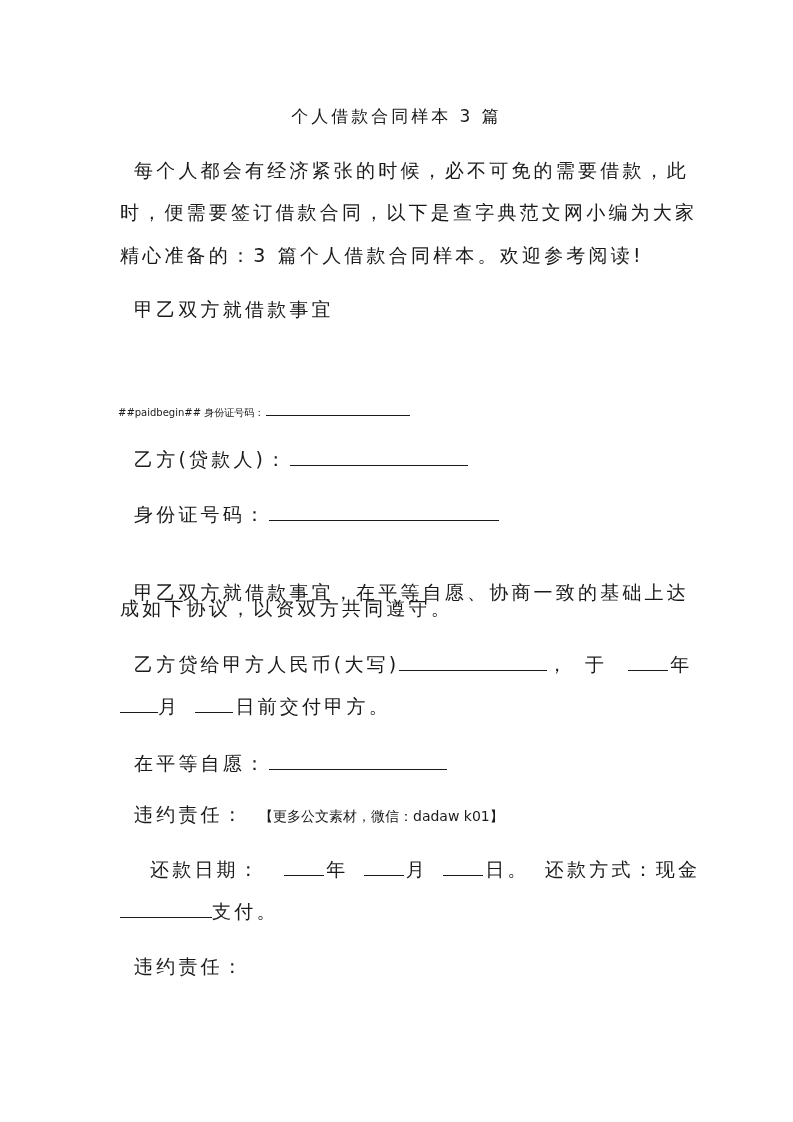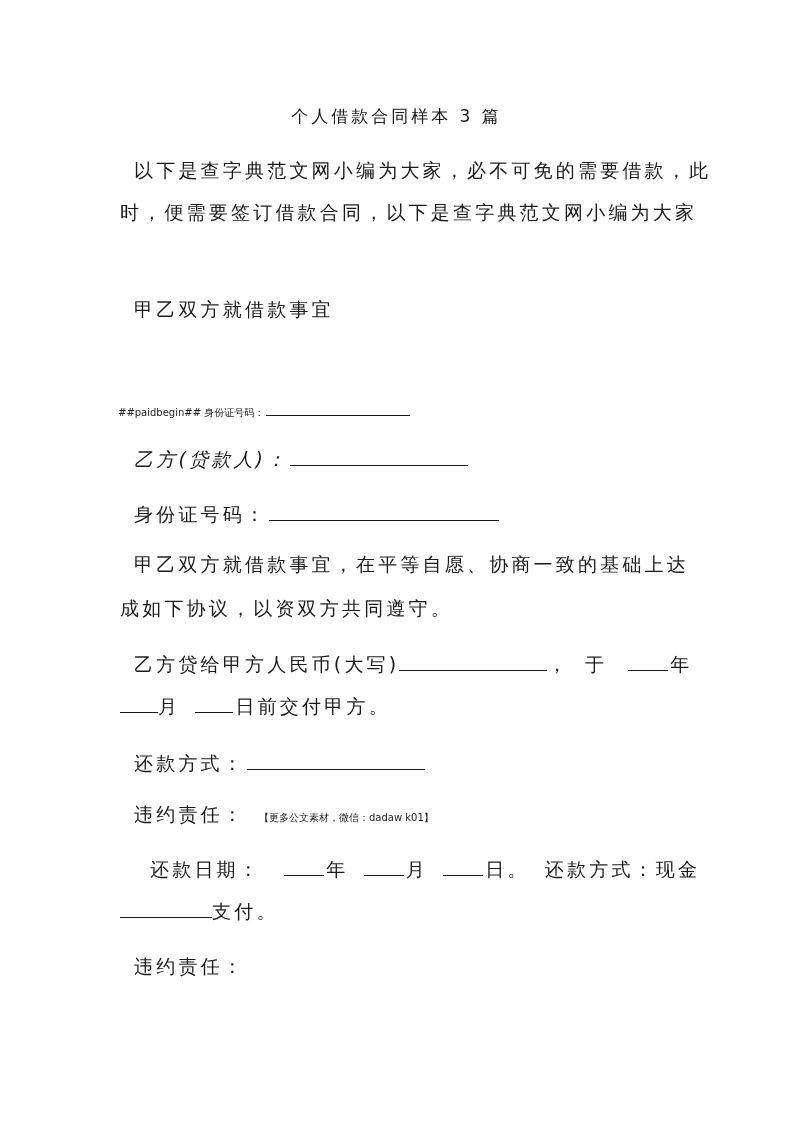--- a/index.html
+++ b/index.html
@@ -5,73 +5,76 @@
   html, body { margin: 0; padding: 0; background: #ffffff; }
   body { width: 793px; height: 1122px; position: relative; overflow: hidden;
          font-family: "DejaVu Sans", "Liberation Sans", sans-serif; color: #1a1a1a; }
   .page { position: absolute; left: 0; top: 0; width: 720px; height: 1122px; background: #fff; }
   .line { position: absolute; white-space: nowrap; font-size: 19px; line-height: 24px; letter-spacing: 3.2px; }
   .title { position: absolute; top: 104px; left: 0; width: 793px; text-align: center;
            font-size: 17px; letter-spacing: 3px; line-height: 24px; }
   .blank { display: inline-block; border-bottom: 1.3px solid #1a1a1a; height: 18px; vertical-align: baseline; margin: 0 2px; }
   .small { position: absolute; font-size: 10px; line-height: 14px; white-space: nowrap; letter-spacing: 0; }
   .small .blank { height: 10px; border-bottom-width: 1px; }
-  .note { font-size: 10px; letter-spacing: 0; margin-left: 14px; }
+  .note { font-size: 14px; letter-spacing: 0; margin-left: 14px; }
 </style>
 </head>
 <body>
 
 <div class="page">
 
   <div class="title">个人借款合同样本 3 篇</div>
 
   <div class="line" style="top:158px;left:134px;">
-    <span>以下是查字典范文网小编为大家，必不可免的需要借款，此</span>
+    <span>每个人都会有经济紧张的时候，必不可免的需要借款，此</span>
   </div>
   <div class="line" style="top:200px;left:120px;">
     <span>时，便需要签订借款合同，以下是查字典范文网小编为大家</span>
+  </div>
+  <div class="line" style="top:243px;left:120px;">
+    <span>精心准备的：3 篇个人借款合同样本。欢迎参考阅读!</span>
   </div>
 
   <div class="line" style="top:297px;left:134px;">
     <span>甲乙双方就借款事宜</span>
   </div>
 
 
   <div class="small" style="top:405px;left:118px;">
     <span>##paidbegin##</span>
     <span>身份证号码：</span><span class="blank" style="width:144px;"></span>
   </div>
 
-  <div class="line" style="top:447px;left:134px;font-style:italic;">
+  <div class="line" style="top:447px;left:134px;">
     <span>乙方(贷款人)：</span><span class="blank" style="width:178px;"></span>
   </div>
 
   <div class="line" style="top:502px;left:134px;">
     <span>身份证号码：</span><span class="blank" style="width:230px;"></span>
   </div>
 
-  <div class="line" style="top:552px;left:134px;">
+  <div class="line" style="top:580px;left:134px;">
     <span>甲乙双方就借款事宜，在平等自愿、协商一致的基础上达</span>
   </div>
   <div class="line" style="top:596px;left:120px;">
     <span>成如下协议，以资双方共同遵守。</span>
   </div>
 
   <div class="line" style="top:652px;left:134px;">
     <span>乙方贷给甲方人民币(大写)</span><span class="blank" style="width:148px;margin:0;"></span><span>，</span>
     <span style="margin-left:6px;">于</span>
     <span class="blank" style="width:40px;margin-left:12px;"></span><span>年</span>
   </div>
   <div class="line" style="top:694px;left:120px;">
     <span class="blank" style="width:38px;margin:0;"></span><span>月</span>
     <span class="blank" style="width:38px;margin-left:6px;"></span><span>日前交付甲方。</span>
   </div>
 
   <div class="line" style="top:751px;left:134px;">
-    <span>还款方式：</span><span class="blank" style="width:178px;"></span>
+    <span>在平等自愿：</span><span class="blank" style="width:178px;"></span>
   </div>
 
   <div class="line" style="top:802px;left:134px;">
     <span>违约责任：</span><span class="note">【更多公文素材，微信：dadaw k01】</span>
   </div>
 
   <div class="line" style="top:857px;left:150px;">
     <span>还款日期：</span>
     <span class="blank" style="width:40px;margin-left:14px;"></span><span>年</span>
     <span class="blank" style="width:40px;margin-left:6px;"></span><span>月</span>

